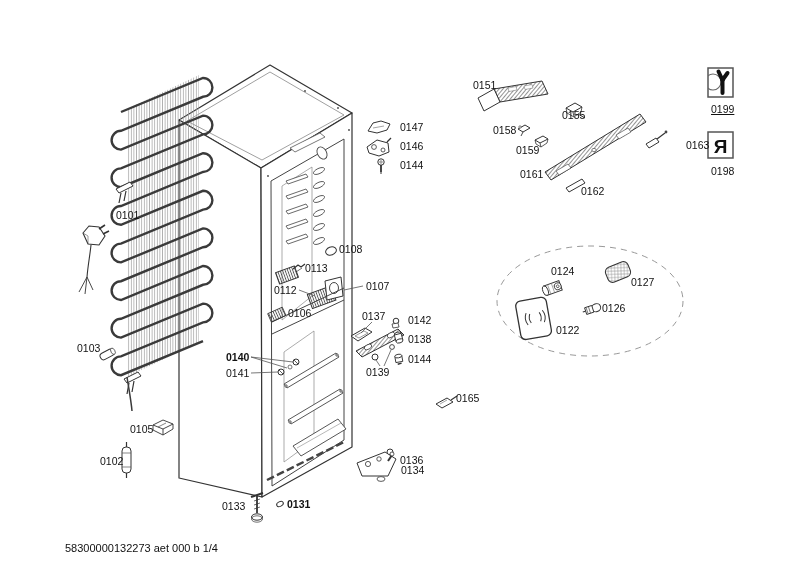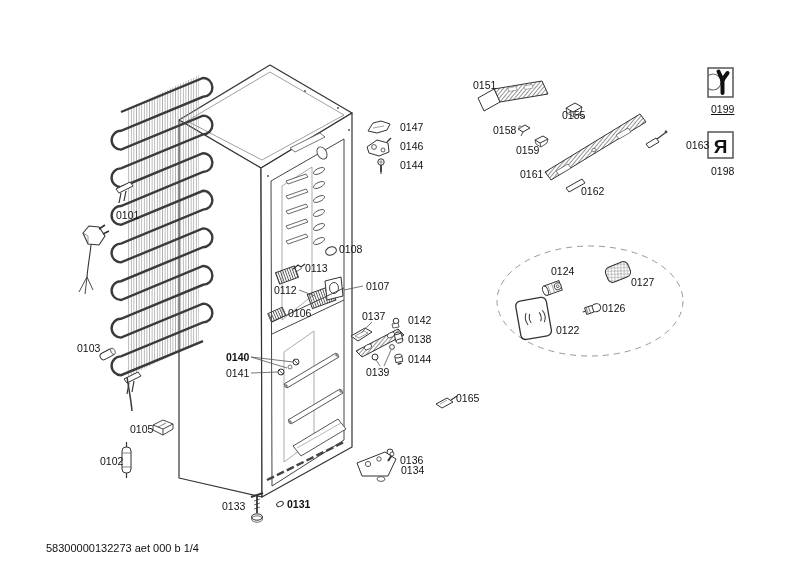--- a/index.html
+++ b/index.html
@@ -1,21 +1,21 @@
 <!DOCTYPE html>
 <html><head>
 <meta charset="utf-8">
 <style>
   html,body{margin:0;padding:0;background:#fff;}
   .canvas{position:relative;width:800px;height:566px;background:#fff;overflow:hidden;
           font-family:"Liberation Sans",sans-serif;}
   .canvas svg{position:absolute;left:0;top:0;}
   #labels-layer{position:absolute;left:0;top:0;width:800px;height:566px;pointer-events:none;}
   .part-label{position:absolute;font-size:10.5px;line-height:11px;color:#111;white-space:nowrap;}
-  .footer{position:absolute;left:2px;top:542px;font-size:11px;color:#111;padding-left:44px;}
+  .footer{position:absolute;left:21px;top:542px;font-size:11px;color:#111;padding-left:44px;}
 </style>
 </head>
 <body>
 
 <div class="canvas">
 
 <svg width="800" height="566" viewBox="0 0 800 566">
   <defs>
     <pattern id="fins" width="2.6" height="8" patternUnits="userSpaceOnUse">
       <line x1="1.3" y1="0" x2="1.3" y2="8" stroke="#9a9a9a" stroke-width="0.75"></line>

